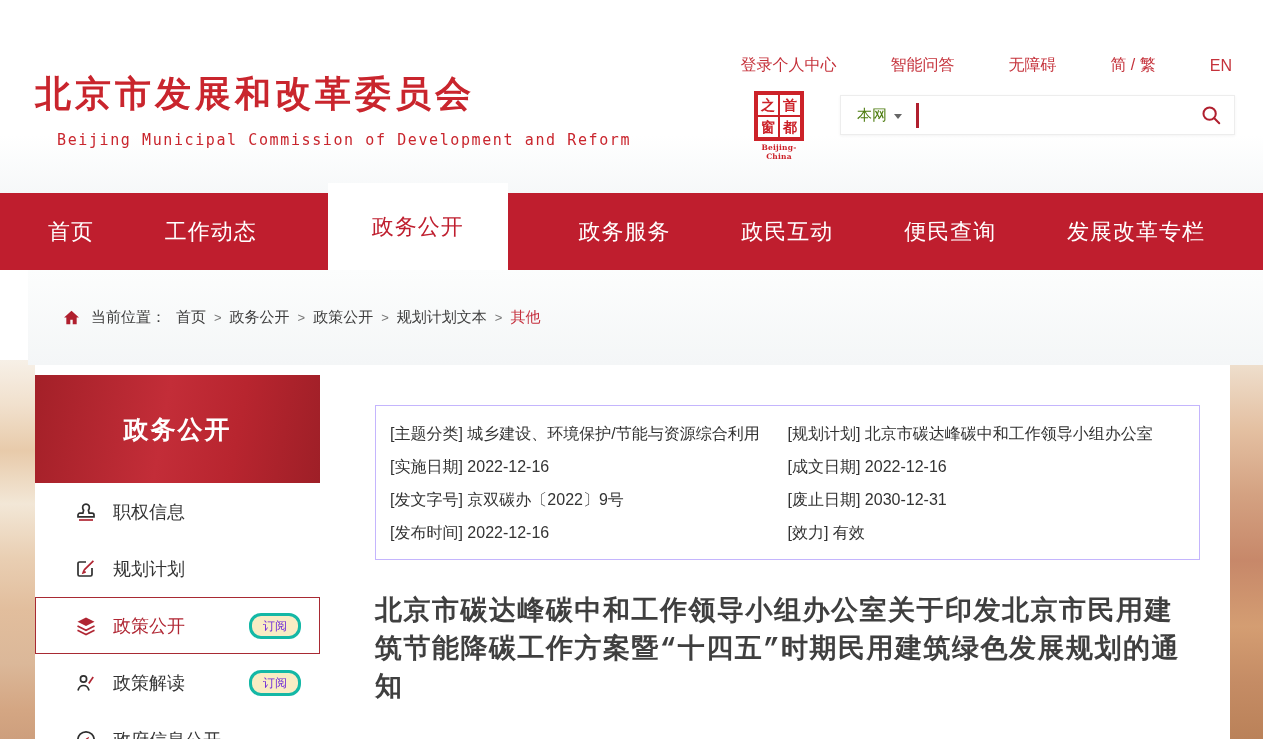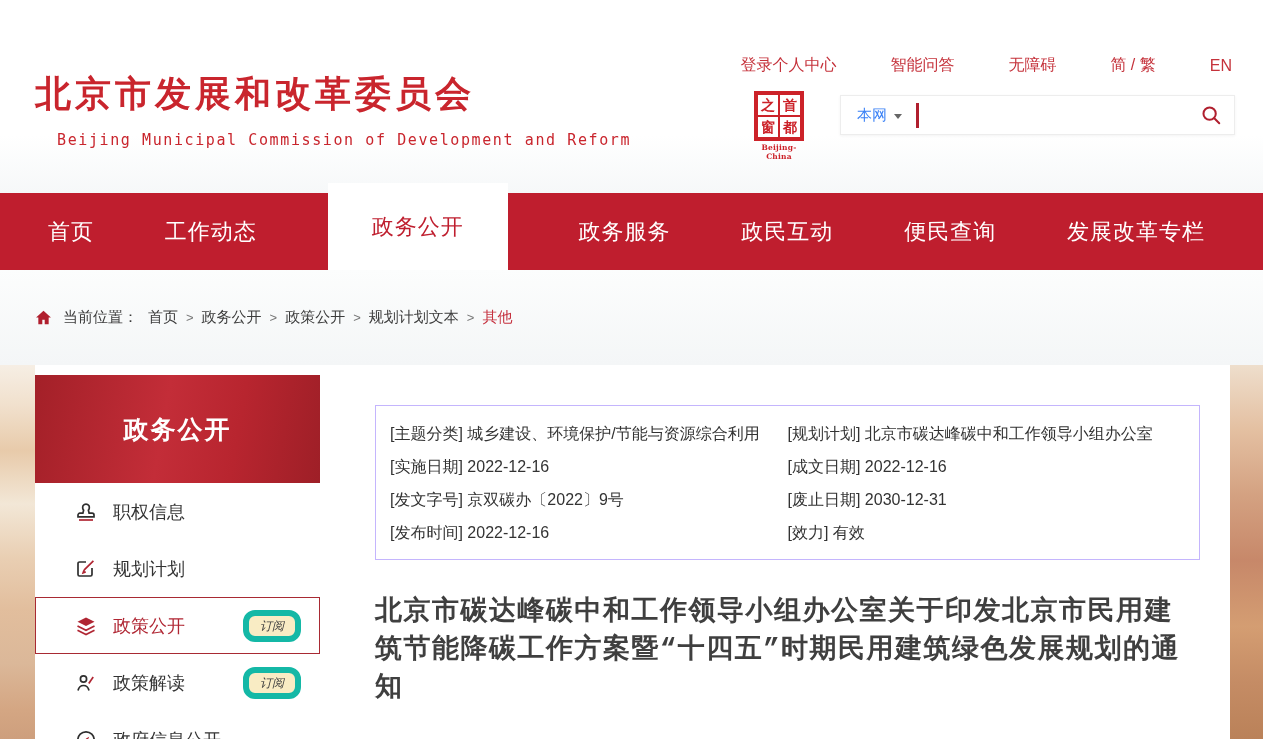--- a/index.html
+++ b/index.html
@@ -29,61 +29,61 @@
   .capital-logo { position:absolute; left:752px; top:91px; width:54px; text-align:center; }
   .cap-box { width:50px; height:50px; margin:0 auto; border:3px solid #cc2229; background:#fff;
     display:grid; grid-template-columns:1fr 1fr; grid-template-rows:1fr 1fr; }
   .cap-cell { display:flex; align-items:center; justify-content:center; font-size:14px; font-weight:bold;
     color:#cc2229; font-family:"DejaVu Serif","Liberation Serif",serif; border:0.5px solid #cc2229; line-height:1; }
   .cap-caption { margin-top:2px; font-size:7.5px; font-weight:bold; color:#cc2229;
     font-family:"DejaVu Serif","Liberation Serif",serif; letter-spacing:.2px; }
 
   .search-box { position:absolute; left:840px; top:95px; width:395px; height:40px; background:#fff;
     border:1px solid #ededed; box-shadow:0 1px 3px rgba(0,0,0,.05); display:flex; align-items:center; }
-  .search-scope { display:flex; align-items:center; margin-left:16px; font-size:15px; color:#3b82f6; cursor:pointer; }
+  .search-scope { display:flex; align-items:center; margin-left:16px; font-size:15px; color:#4d7c0f; cursor:pointer; }
   .caret-down { width:0; height:0; border-left:4.5px solid transparent; border-right:4.5px solid transparent;
     border-top:5.5px solid #666; margin-left:7px; margin-top:2px; }
   .text-cursor { width:2.5px; height:25px; background:#b01f2e; margin-left:14px; }
   .search-input { flex:1; border:none; outline:none; height:100%; font-size:15px; padding:0 8px;
     font-family:inherit; background:transparent; }
   .search-btn { width:30px; height:30px; margin-right:8px; border:none; background:transparent;
     cursor:pointer; display:flex; align-items:center; justify-content:center; }
 
   
   nav { height:77px; background:#bf1e2e; position:relative; z-index:2; }
   .nav-inner { height:100%; display:flex; justify-content:space-between; align-items:center; padding:0 58px 0 48px; }
   .nav-item { font-size:22px; color:#fff; cursor:pointer; white-space:nowrap; letter-spacing:1px; }
   .nav-item.active { background:#fff; color:#bf1e2e; height:87px; align-self:flex-start; margin-top:-10px;
     display:flex; align-items:center; padding:0 44px; }
 
   
   .breadcrumb-band { height:95px; display:flex; align-items:center; padding-left:35px; position:relative; z-index:1;
-    background:linear-gradient(180deg,#fcfdfd 0%,#f4f6f7 100%); }
+    background:linear-gradient(180deg,#fcfdfd 0%,#f4f6f7 100%);margin-left:28px; }
   .breadcrumb { display:flex; align-items:center; font-size:15px; color:#3c3c3c; }
   .crumb-prefix { margin:0 10px 0 11px; }
   .crumb { color:#3c3c3c; cursor:pointer; }
   .crumb-sep { margin:0 8px; color:#777; font-size:13px; }
   .crumb.current { color:#c5303e; }
 
   
   .content { position:relative; z-index:1; display:flex; align-items:flex-start; }
 
   aside.sidebar { margin:10px 0 0 35px; width:285px; flex:0 0 auto; }
   .sidebar-header { height:108px; display:flex; align-items:center; justify-content:center;
     background:linear-gradient(100deg,#a32028 0%,#c32d38 45%,#b8252f 70%,#9e1f27 100%);
     color:#fff; font-size:25px; font-weight:bold; letter-spacing:2px; }
   .sidebar-list { background:#fff; }
   .sidebar-item { height:57px; display:flex; align-items:center; padding:0 18px 0 38px;
     color:#333; cursor:pointer; border:1px solid transparent; }
   .sidebar-item .s-icon { width:24px; height:24px; margin-right:15px; color:#2f2f2f; flex:0 0 auto; }
   .sidebar-item .s-label { font-size:18px; }
   .sidebar-item.active { border:1px solid #a82a33; color:#b02633; }
   .sidebar-item.active .s-icon { color:#b02633; }
-  .badge { margin-left:auto; background:#f9ecc4; border:6px solid #14b8a6; border-radius:12px;
-    font-size:12px; color:#404040; padding:4px 11px; line-height:1; cursor:pointer;font-style:italic; }
+  .badge { margin-left:auto; background:#f9ecc4; border:3px solid #14b8a6; border-radius:12px;
+    font-size:12px; color:#6d28d9; padding:4px 11px; line-height:1; cursor:pointer; }
 
   main.main { flex:0 0 auto; width:885px; margin:40px 0 0 25px; background:#fff; padding:0 30px; }
   .meta-box { border:1px solid #c4b5fd; padding:17px 14px 15px 14px; display:grid;
     grid-template-columns:1fr 1fr; row-gap:11px; font-size:16px; color:#333; line-height:22px; }
   .meta-cell { white-space:nowrap; overflow:hidden; }
   .doc-title { margin-top:33px; width:822px; font-size:27px; font-weight:bold; color:#3f3f3f;
     line-height:38px; letter-spacing:1.5px;font-family:Liberation Mono, monospace; }
   .doc-info { margin-top:37px; display:flex; align-items:center; font-size:14.5px; color:#8f8f8f; }
   .share { margin-left:auto; display:flex; align-items:center; }
   .share-icon { width:21px; height:21px; border-radius:50%; background:#c9c9c9; margin-left:6px;

